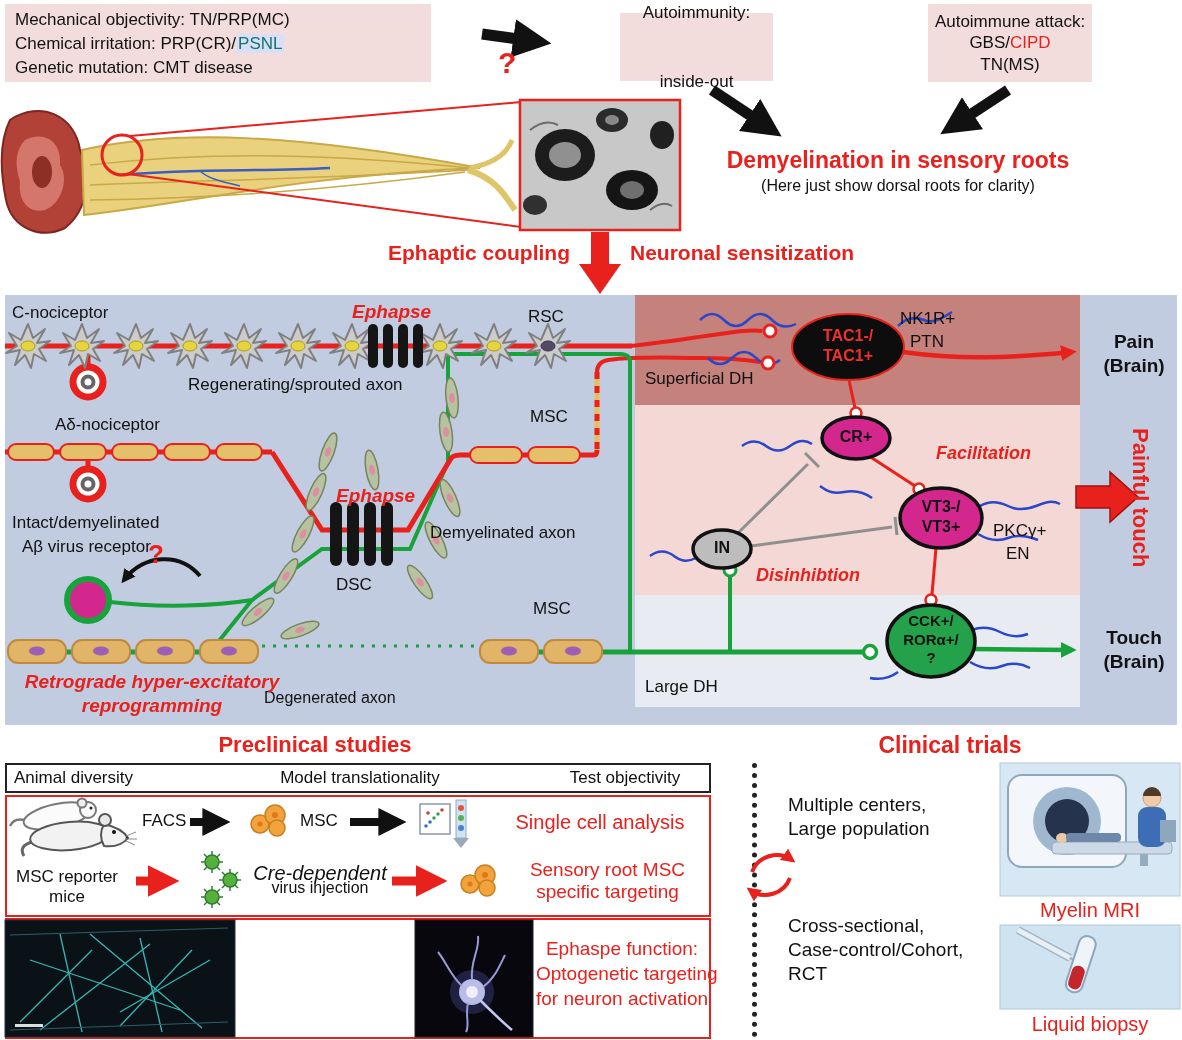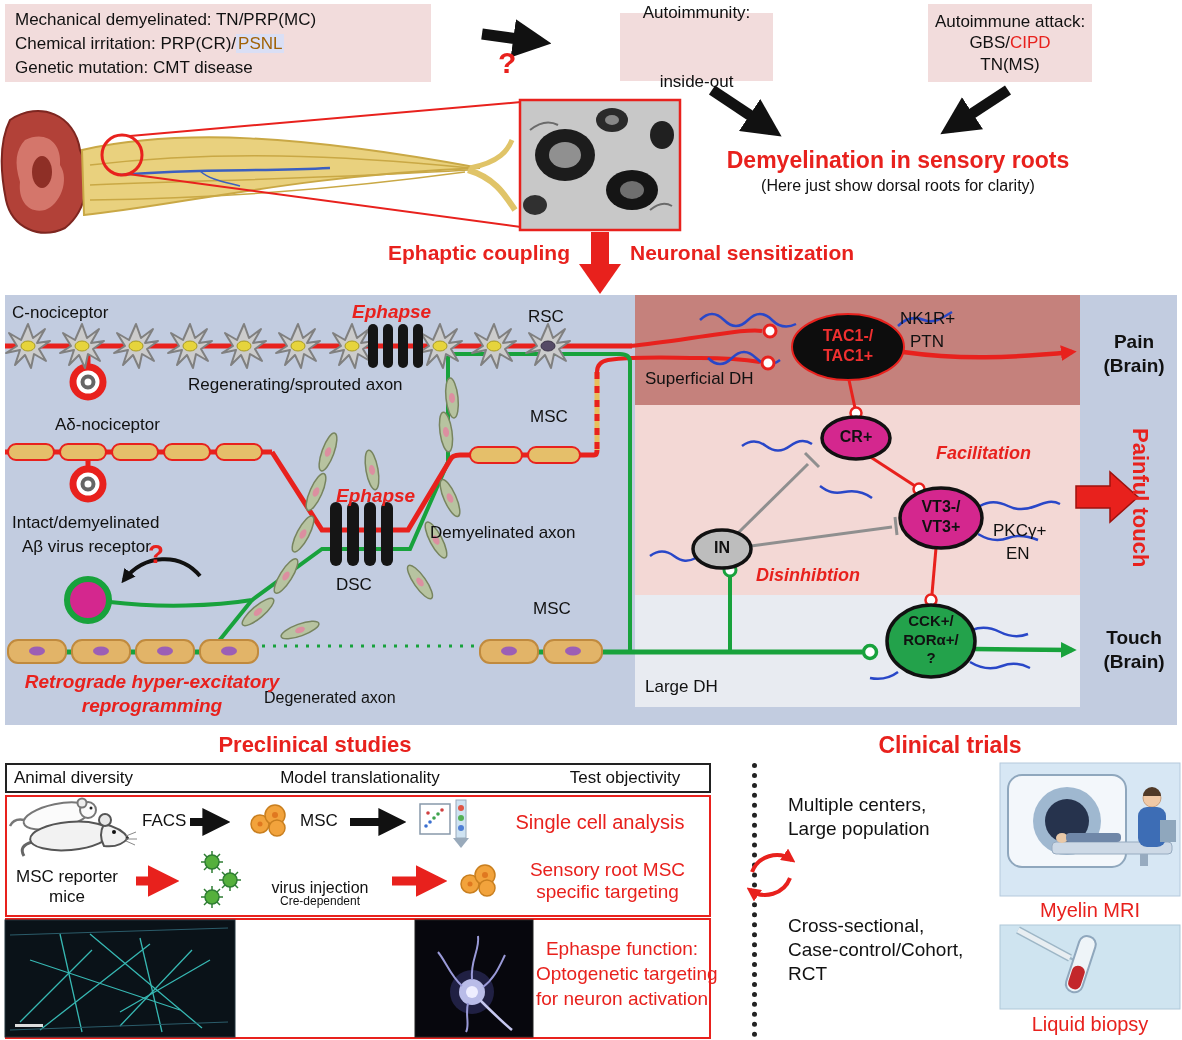--- a/index.html
+++ b/index.html
@@ -4,34 +4,34 @@
 <style>
   html,body{margin:0;padding:0;background:#fff;}
   #canvas{position:relative;width:1182px;height:1040px;background:#fff;overflow:hidden;
           font-family:"Liberation Sans",sans-serif;}
   .tx{position:absolute;font-family:"Liberation Sans",sans-serif;color:#111;
       font-size:17px;line-height:1.25;white-space:nowrap;z-index:3;}
   .ctr{text-align:center;}
   .b{font-weight:bold;}
   .it{font-style:italic;}
   .red{color:#e8211d;}
-  .blue{color:#a16207;background:#dadff5;padding:0 2px;}
+  .blue{color:#0f766e;background:#dadff5;padding:0 2px;}
   .box{position:absolute;background:#f2dcdc;z-index:1;}
   .flexc{display:flex;flex-direction:column;align-items:center;justify-content:center;}
   #ovl{position:absolute;left:0;top:0;z-index:2;pointer-events:none;}
   .region{position:absolute;z-index:1;}
   .frame{position:absolute;z-index:1;background:#fff;}
 </style>
 </head>
 <body>
 
 <div id="canvas">
 
   <div class="box" style="left:5px;top:4px;width:426px;height:78px;padding:4px 10px;box-sizing:border-box;">
-    <div class="tx" style="position:static;line-height:24px;">Mechanical demyelinated: TN/PRP(MC)</div>
+    <div class="tx" style="position:static;line-height:24px;">Mechanical objectivity: TN/PRP(MC)</div>
     <div class="tx" style="position:static;line-height:24px;"><span>Chemical irritation: PRP(CR)/</span><span class="blue">PSNL</span></div>
     <div class="tx" style="position:static;line-height:24px;">Genetic mutation: CMT disease</div>
   </div>
 
   <div class="box flexc" style="left:620px;top:13px;width:153px;height:68px;gap:48px;">
     <div class="tx" style="position:static;">Autoimmunity:</div>
     <div class="tx" style="position:static;">inside-out</div>
   </div>
 
   <div class="box flexc" style="left:928px;top:4px;width:164px;height:78px;">
@@ -485,21 +485,21 @@
 
   <div class="tx" style="left:14px;top:767px;">Animal diversity</div>
   <div class="tx ctr" style="left:240px;top:767px;width:240px;">Model translationality</div>
   <div class="tx ctr" style="left:545px;top:767px;width:160px;">Test objectivity</div>
 
   <div class="tx" style="left:142px;top:810px;">FACS</div>
   <div class="tx" style="left:300px;top:810px;">MSC</div>
   <div class="tx red ctr" style="left:496px;top:810px;width:208px;font-size:20px;">Single cell analysis</div>
   <div class="tx ctr" style="left:2px;top:866px;width:130px;">MSC reporter</div>
   <div class="tx ctr" style="left:2px;top:886px;width:130px;">mice</div>
-  <div class="tx ctr" style="left:246px;top:894px;width:148px;font-size:12px;">Cre-dependent</div>
+  <div class="tx ctr" style="left:246px;top:861px;width:148px;font-size:20px;font-style:italic;">Cre-dependent</div>
   <div class="tx ctr" style="left:246px;top:878px;width:148px;font-size:16px;">virus injection</div>
   <div class="tx red ctr" style="left:505px;top:858px;width:205px;font-size:19px;">Sensory root MSC</div>
   <div class="tx red ctr" style="left:505px;top:880px;width:205px;font-size:19px;">specific targeting</div>
 
   <div class="tx red ctr" style="left:536px;top:936px;width:172px;font-size:19px;line-height:25px;">
     <div>Ephaspe function:</div>
     <div>Optogenetic targeting</div>
     <div>for neuron activation</div>
   </div>
 

